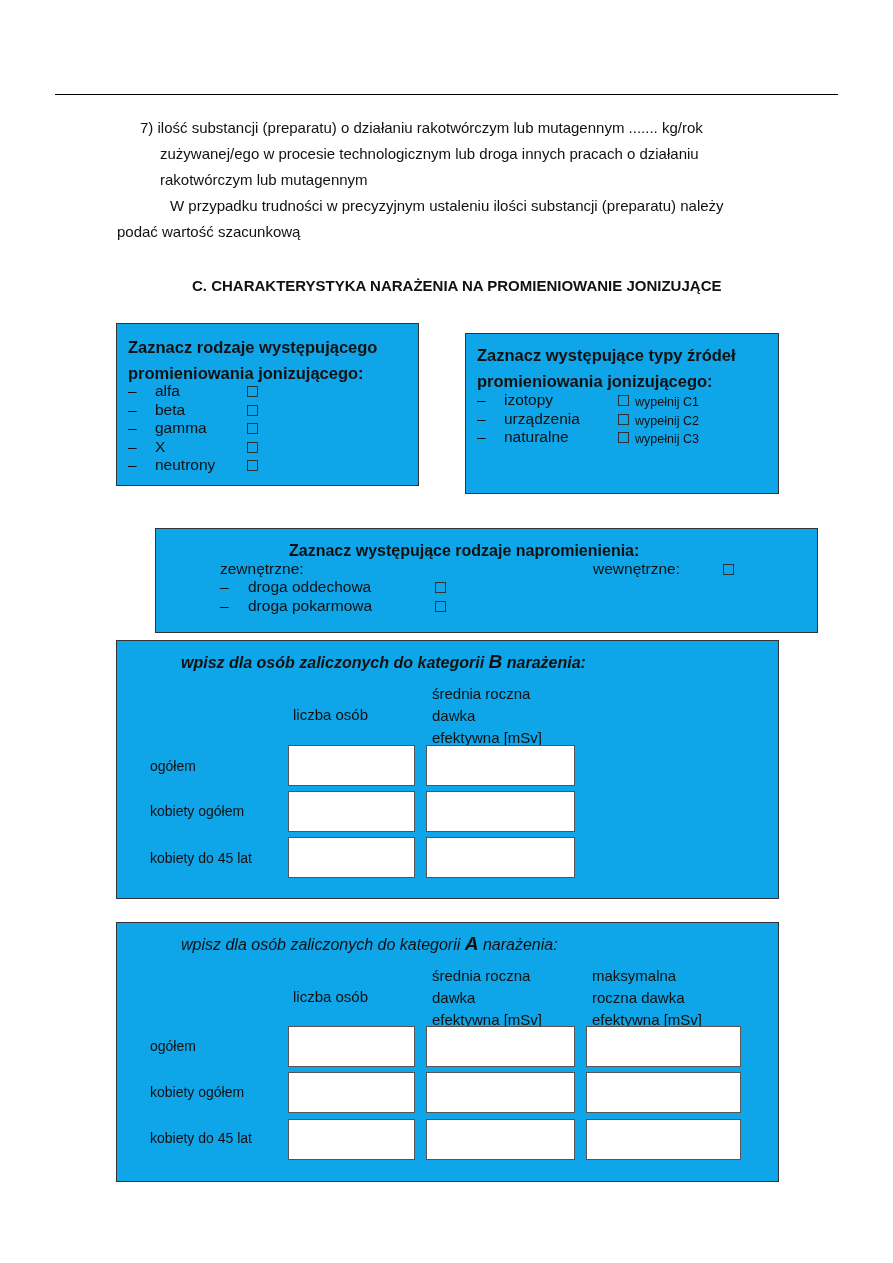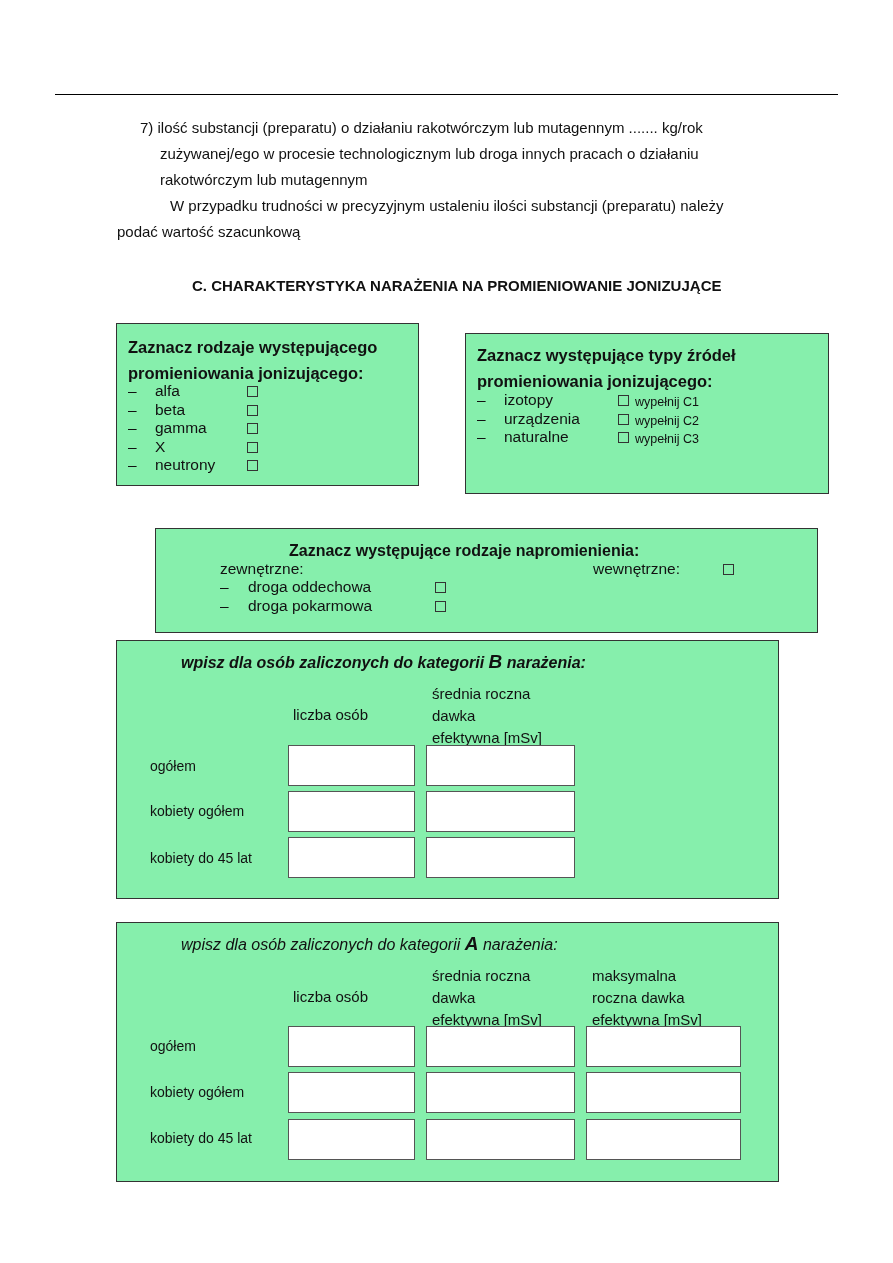--- a/index.html
+++ b/index.html
@@ -2,21 +2,21 @@
 <html><head>
 <meta charset="utf-8">
 <style>
   html, body { margin:0; padding:0; background:#ffffff; }
   body { width:893px; height:1263px; position:relative; overflow:hidden;
          font-family:"Liberation Sans", sans-serif; color:#111; }
   .abs { position:absolute; }
   .hr { left:55px; top:94px; width:783px; height:0; border-top:1.5px solid #000; }
   .para { font-size:15px; line-height:26px; white-space:nowrap; }
   .heading { font-size:15px; font-weight:bold; white-space:nowrap; }
-  .box { border:1.3px solid #333; box-sizing:border-box; background:#86efac; }
+  .box { border:1.3px solid #333; box-sizing:border-box; background:#0ea5e9; }
   .box-title { font-weight:bold; font-size:16.5px; line-height:23px; white-space:nowrap; }
   .list { font-size:15.5px; line-height:18px; }
   .li { position:relative; height:18.5px; white-space:nowrap; }
   .dash { position:absolute; left:0; }
   .lbl { position:absolute; }
   .cb { position:absolute; width:11px; height:11px; border:1px solid #333; box-sizing:border-box; top:4px; }
   .hint { position:absolute; font-size:12.5px; }
   .it { font-style:italic; font-size:16px; white-space:nowrap; }
   .it b { font-style:italic; font-size:19px; }
   .colhdr { font-size:15px; line-height:22px; white-space:pre-line; }
@@ -61,21 +61,21 @@
       <span class="cb" style="left:119px;"></span>
     </div>
     <div class="li">
       <span class="dash">–</span>
       <span class="lbl" style="left:27px;">neutrony</span>
       <span class="cb" style="left:119px;"></span>
     </div>
   </div>
 </div>
 
-<div class="abs box" style="left:465px; top:333px; width:364px; height:161px;">
+<div class="abs box" style="left:465px; top:333px; width:314px; height:161px;">
   <div class="abs box-title" style="left:11px; top:10px;">Zaznacz występujące typy źródeł</div>
   <div class="abs box-title" style="left:11px; top:36px;">promieniowania jonizującego:</div>
   <div class="abs list" style="left:11px; top:57px; width:290px;">
     <div class="li">
       <span class="dash">–</span>
       <span class="lbl" style="left:27px;">izotopy</span>
       <span class="cb" style="left:141px;"></span>
       <span class="hint" style="left:158px; top:2px;">wypełnij C1</span>
     </div>
     <div class="li">

